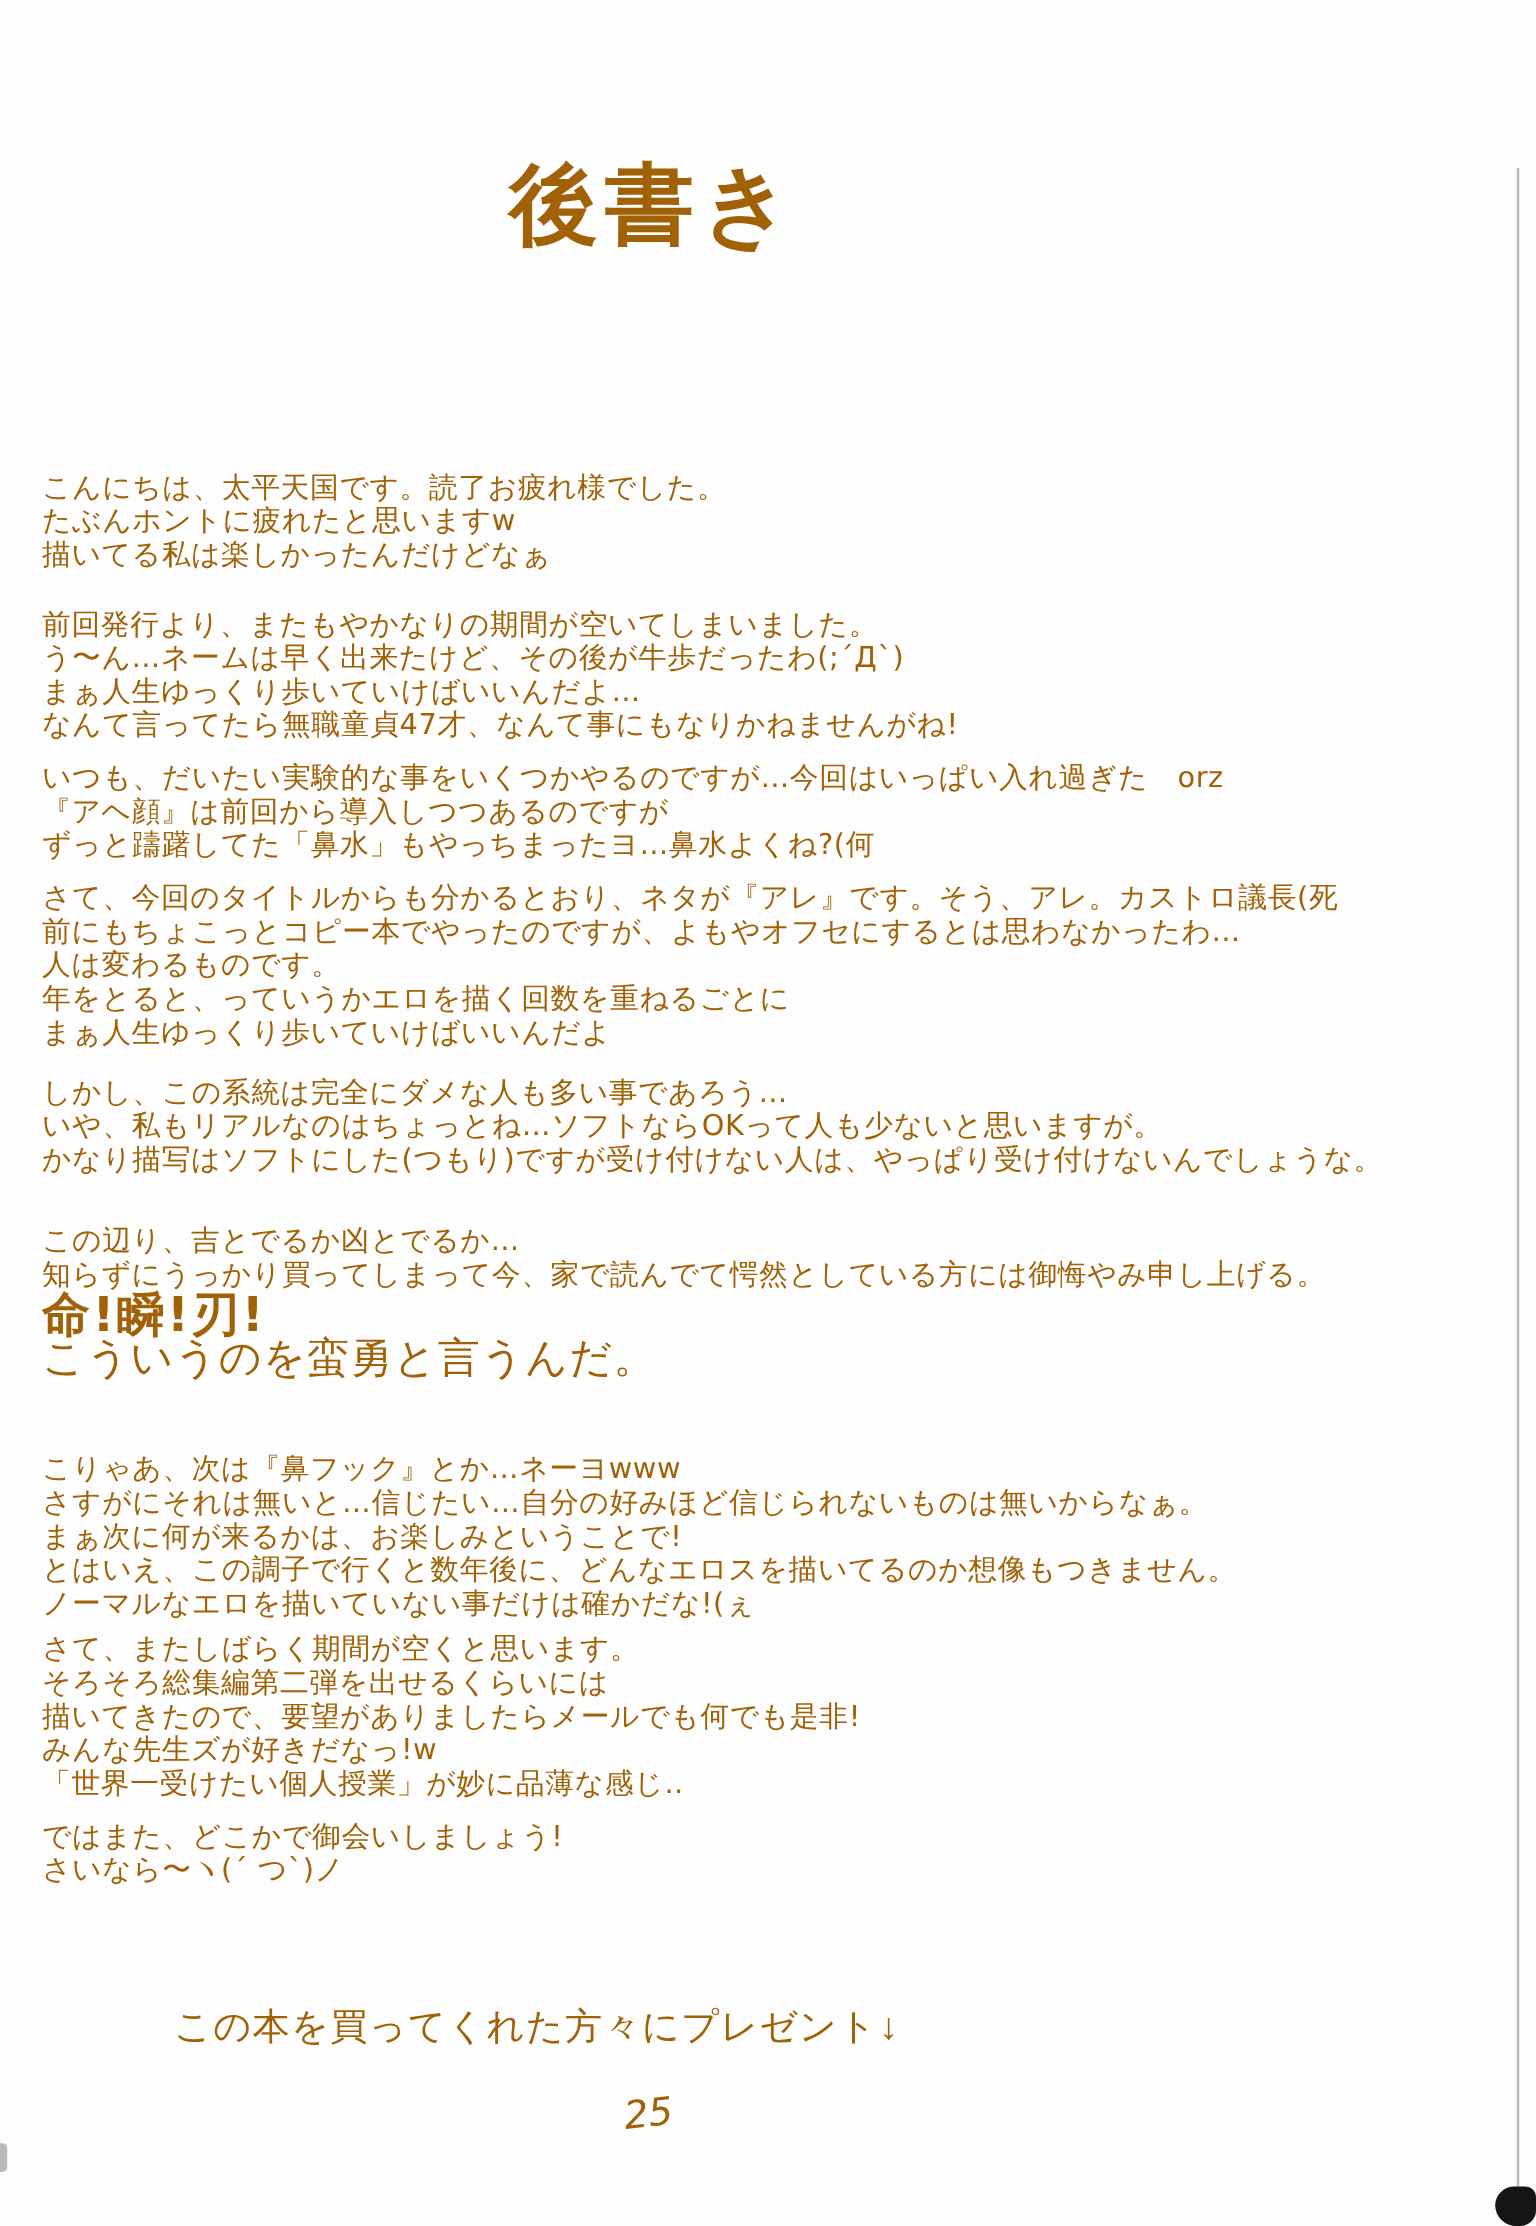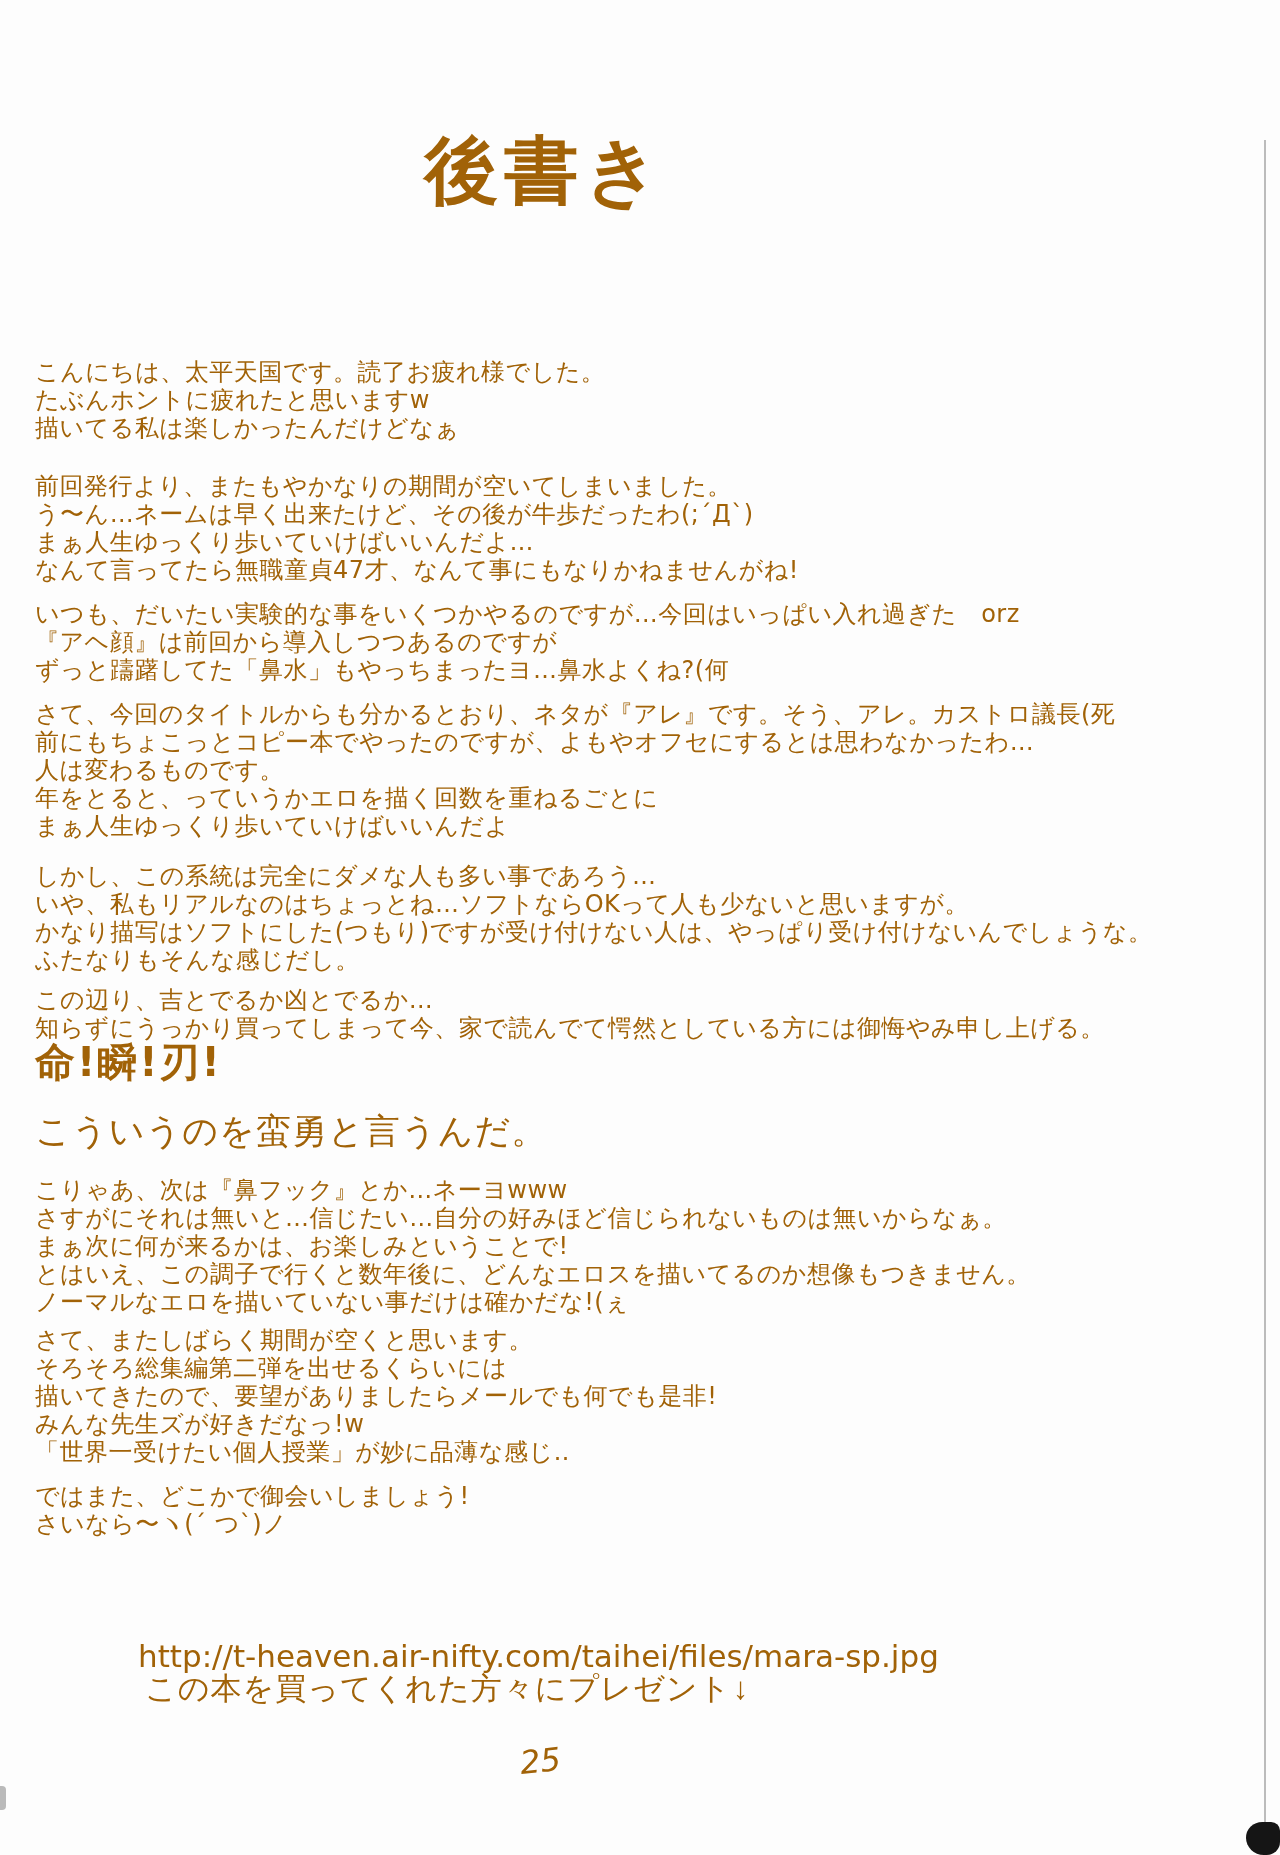--- a/index.html
+++ b/index.html
@@ -22,20 +22,21 @@
     font-weight:bold;
     letter-spacing:6px;
   }
   .para{
     position:absolute;
     left:35px;
     font-size:24px;
     line-height:28px;
     white-space:nowrap;
     letter-spacing:0.5px;
+    margin-top:34px;
   }
   .line{height:28px;}
   .shout{
     margin-top:6px;
     font-size:40px;
     font-weight:bold;
     letter-spacing:2px;
     height:42px;
   }
   .brave{
@@ -118,21 +119,20 @@
     <div class="line">前にもちょこっとコピー本でやったのですが、よもやオフセにするとは思わなかったわ…</div>
     <div class="line">人は変わるものです。</div>
     <div class="line">年をとると、っていうかエロを描く回数を重ねるごとに</div>
     <div class="line">まぁ人生ゆっくり歩いていけばいいんだよ</div>
   </div>
 
   <div class="para" style="top:862px">
     <div class="line">しかし、この系統は完全にダメな人も多い事であろう…</div>
     <div class="line">いや、私もリアルなのはちょっとね…ソフトならOKって人も少ないと思いますが。</div>
     <div class="line">かなり描写はソフトにした(つもり)ですが受け付けない人は、やっぱり受け付けないんでしょうな。</div>
-    <div class="line">ふたなりもそんな感じだし。</div>
   </div>
 
   <div class="para" style="top:986px">
     <div class="line">この辺り、吉とでるか凶とでるか…</div>
     <div class="line">知らずにうっかり買ってしまって今、家で読んでて愕然としている方には御悔やみ申し上げる。</div>
     <div class="line shout">命!瞬!刃!</div>
   </div>
 
   <div class="brave">こういうのを蛮勇と言うんだ。</div>
 
@@ -151,21 +151,20 @@
     <div class="line">みんな先生ズが好きだなっ!w</div>
     <div class="line">「世界一受けたい個人授業」が妙に品薄な感じ‥</div>
   </div>
 
   <div class="para" style="top:1482px">
     <div class="line">ではまた、どこかで御会いしましょう!</div>
     <div class="line">さいなら〜ヽ(´ つ`)ノ</div>
   </div>
 
   <div class="present-line">この本を買ってくれた方々にプレゼント↓</div>
-  <div class="gift-url">http://t-heaven.air-nifty.com/taihei/files/mara-sp.jpg</div>
 
   <div class="page-number">25</div>
 
   <div class="edge-line"></div>
   <div class="corner-blob"></div>
   <div class="left-mark"></div>
 
 </div>
 
 </body></html>

